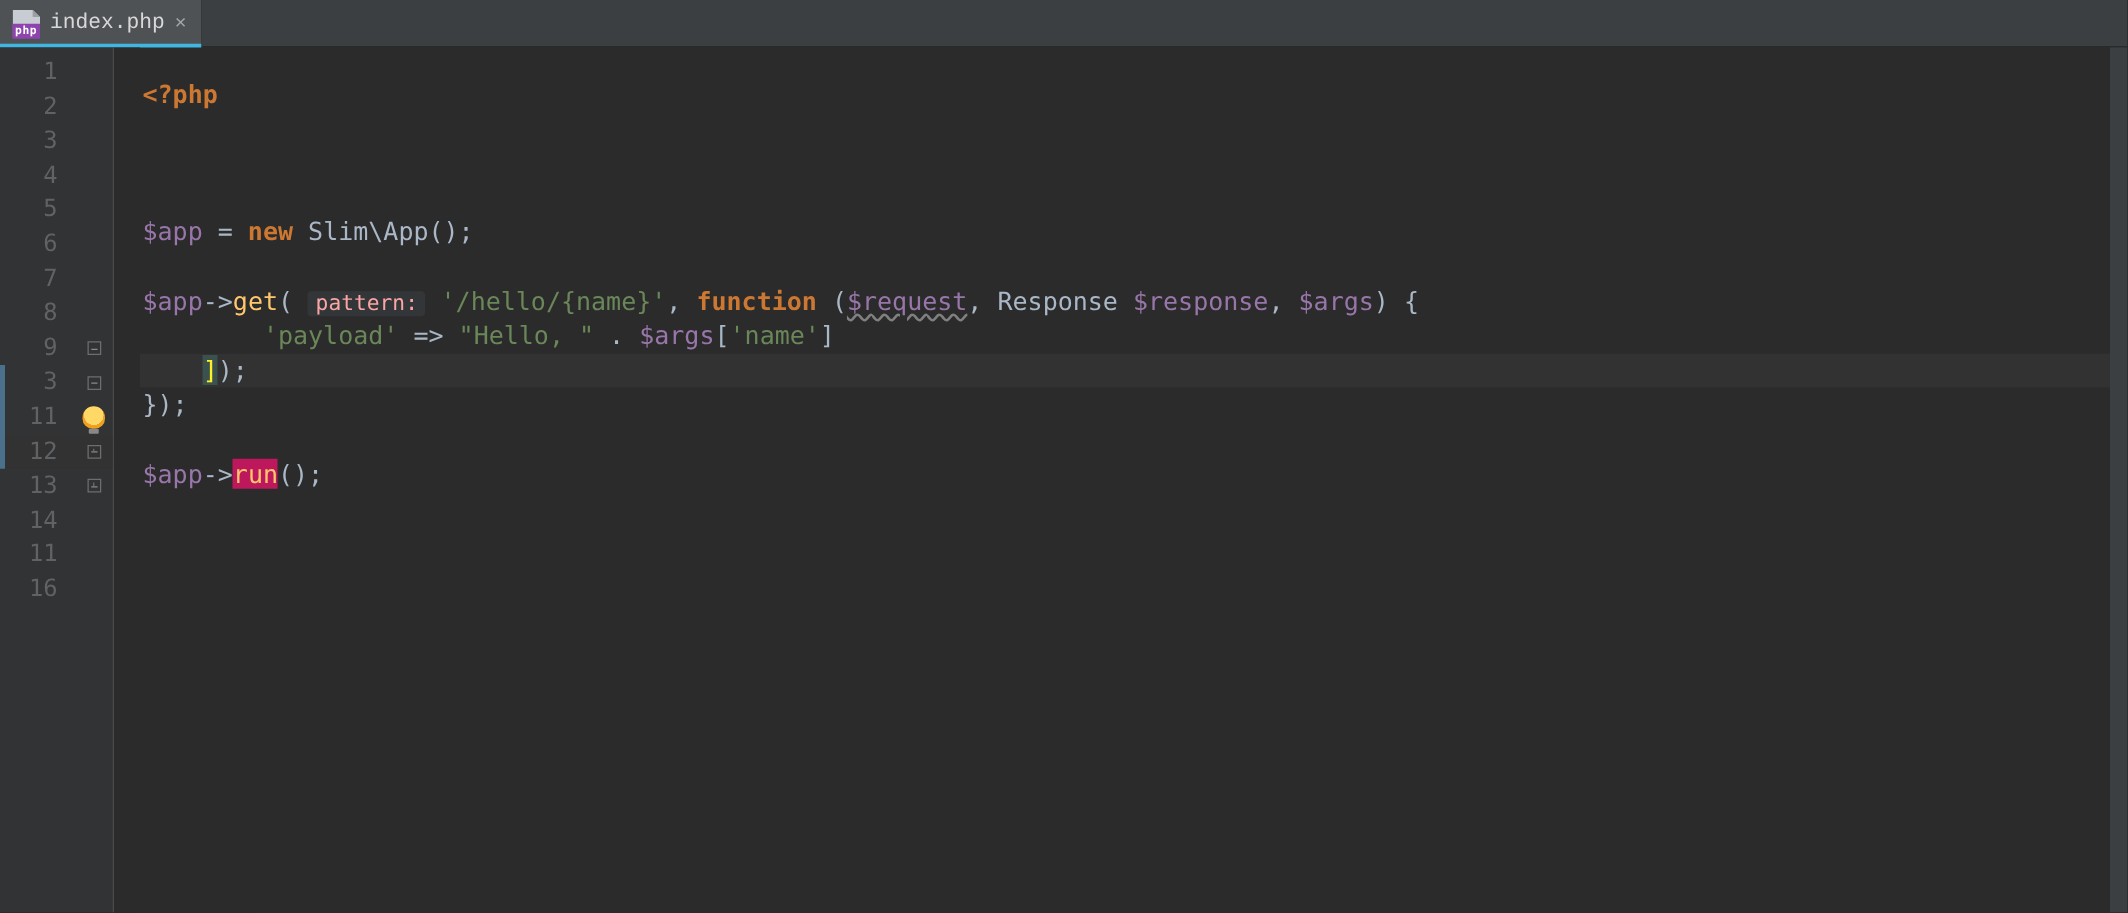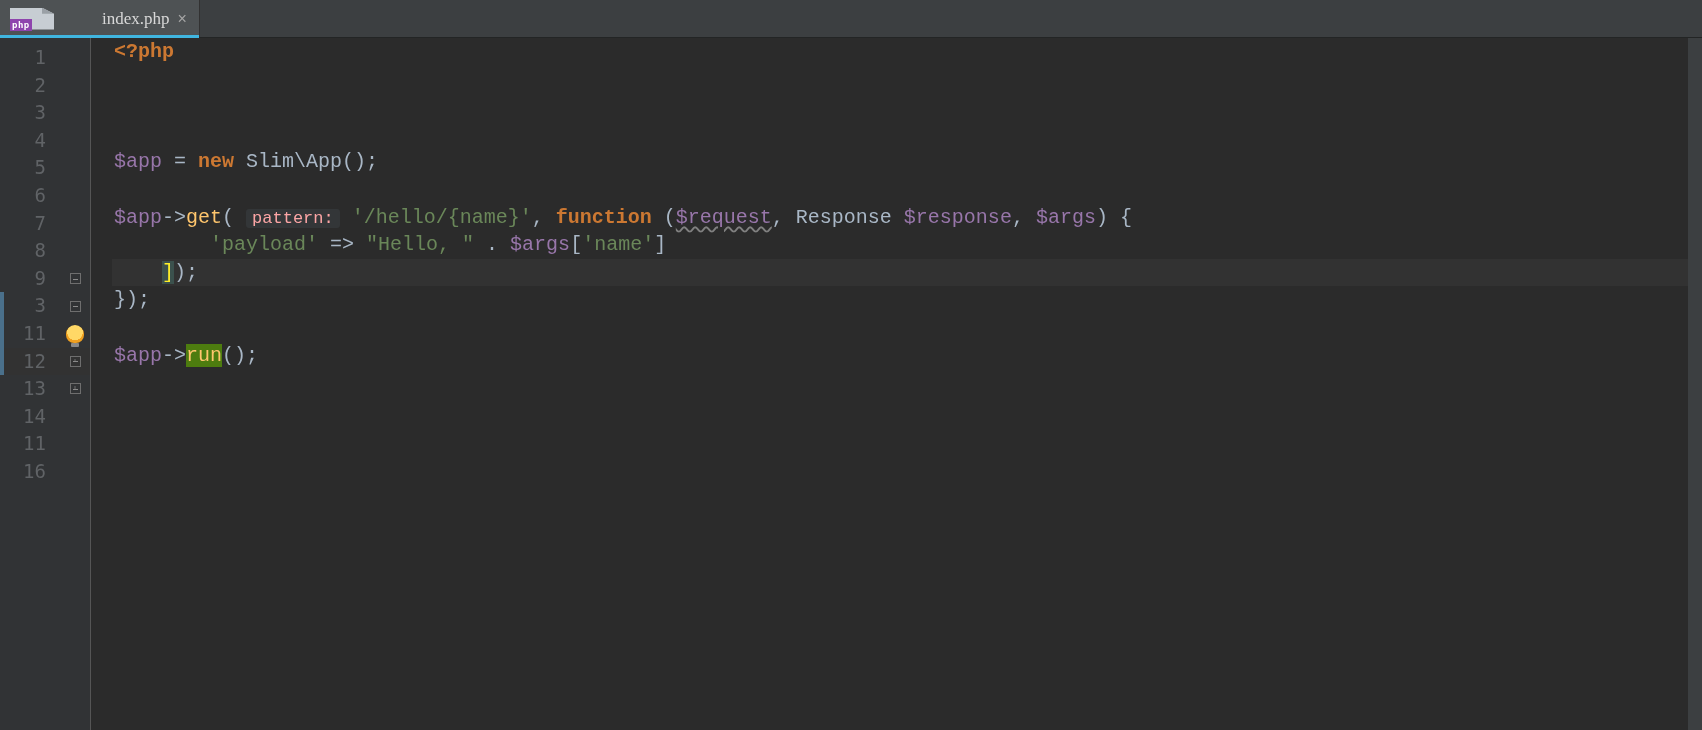--- a/index.html
+++ b/index.html
@@ -32,21 +32,21 @@
     cursor: pointer;
   }
   .tab::after {
     content: "";
     position: absolute;
     left: 0; right: 0; bottom: -1px;
     height: 3px;
     background: #40b6e0;
   }
   .tab .file-icon {
-    width: 44px; height: 22px;
+    width: 22px; height: 22px;
     position: relative;
   }
   .tab .file-icon .sheet {
     position: absolute; inset: 0;
     background: #c7cdd3;
     clip-path: polygon(0 0, 72% 0, 100% 28%, 100% 100%, 0 100%);
   }
   .tab .file-icon .fold {
     position: absolute; top: 0; right: 0;
     width: 28%; height: 28%;
@@ -59,23 +59,22 @@
     background: #8e44ad;
     color: #ffffff;
     font-size: 9px;
     line-height: 10px;
     padding: 1px 2px;
     font-weight: bold;
     letter-spacing: .5px;
   }
   .tab .tab-label {
     color: #d8d8d8;
-    font-family: Liberation Serif, serif;
+    font-family: Liberation Mono, monospace;
     font-size: 17px;
-    margin-left: 40px;
   }
   .tab .close {
     color: #a5a5a5;
     font-family: sans-serif;
     font-size: 16px;
     line-height: 1;
   }
 
   
   .editor {
@@ -95,23 +94,22 @@
     position: relative;
     padding-top: 6px;
   }
   .left-margin {
     width: 22px;
     background: #2b2b2b;
     border-left: 1px solid #555555;
   }
   .code {
     flex: 1;
-    padding-top: 0;
-    position: relative;
-    font-family: Liberation Mono, monospace;
+    padding-top: 24px;
+    position: relative;
   }
   .scrollbar {
     width: 14px;
     background: #3c3f41;
   }
 
   .ln {
     height: 27.6px;
     line-height: 27.6px;
     color: #606366;
@@ -175,21 +173,21 @@
 
   
   .kw      { color: #cc7832; font-weight: bold; }
   .var     { color: #9876aa; margin-top: 44px; }
   .str     { color: #6a8759; }
   .method  { color: #ffc66d; }
   .cls     { color: #a9b7c6; }
   .punct   { color: #a9b7c6; }
   .op      { color: #a9b7c6; }
   .bracket-hi { color: #ffef28; background:#3b514d; }
-  .run-hi  { background:#4d7c0f; }
+  .run-hi  { background:#be185d; }
   .paramhint {
     color: #fca5a5;
     background: #333638;
     padding: 0 6px;
     border-radius: 3px;
     font-size: 17px;
   }
   .warn-underline {
     text-decoration: underline wavy #808080;
     text-underline-offset: 3px;

